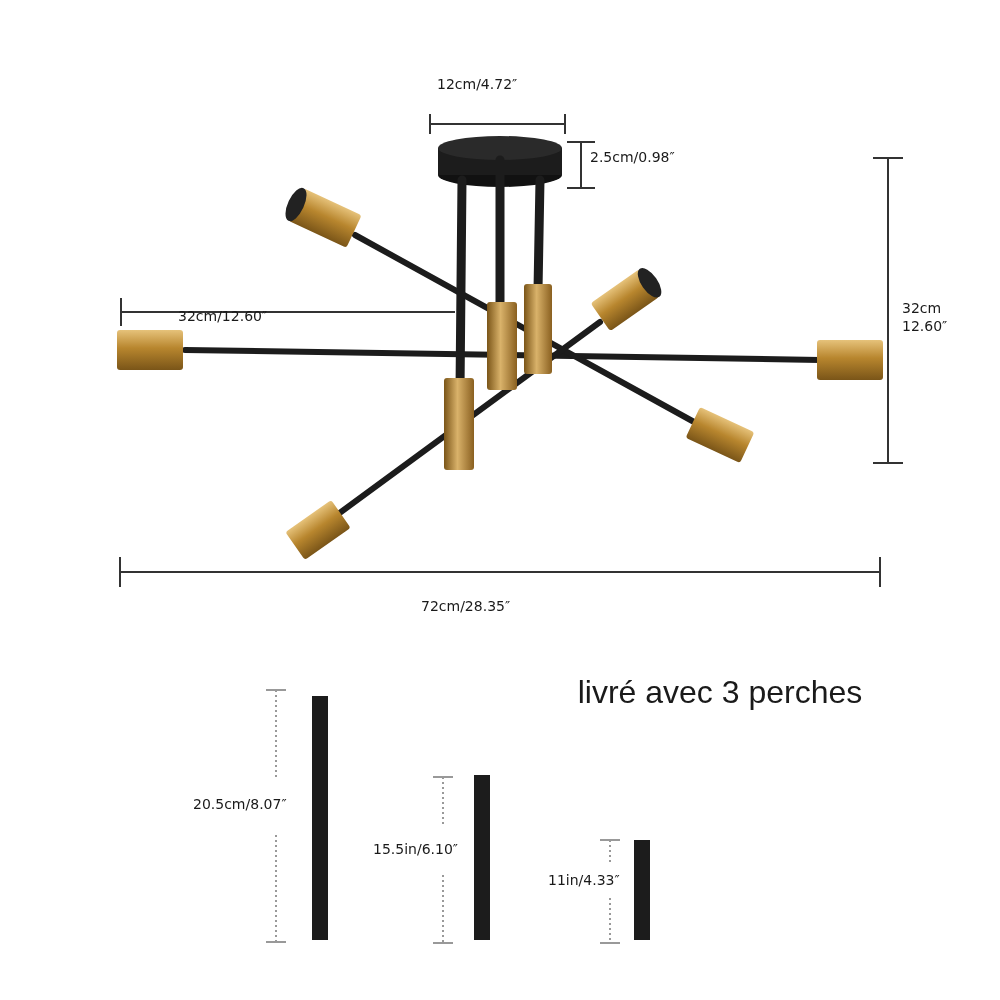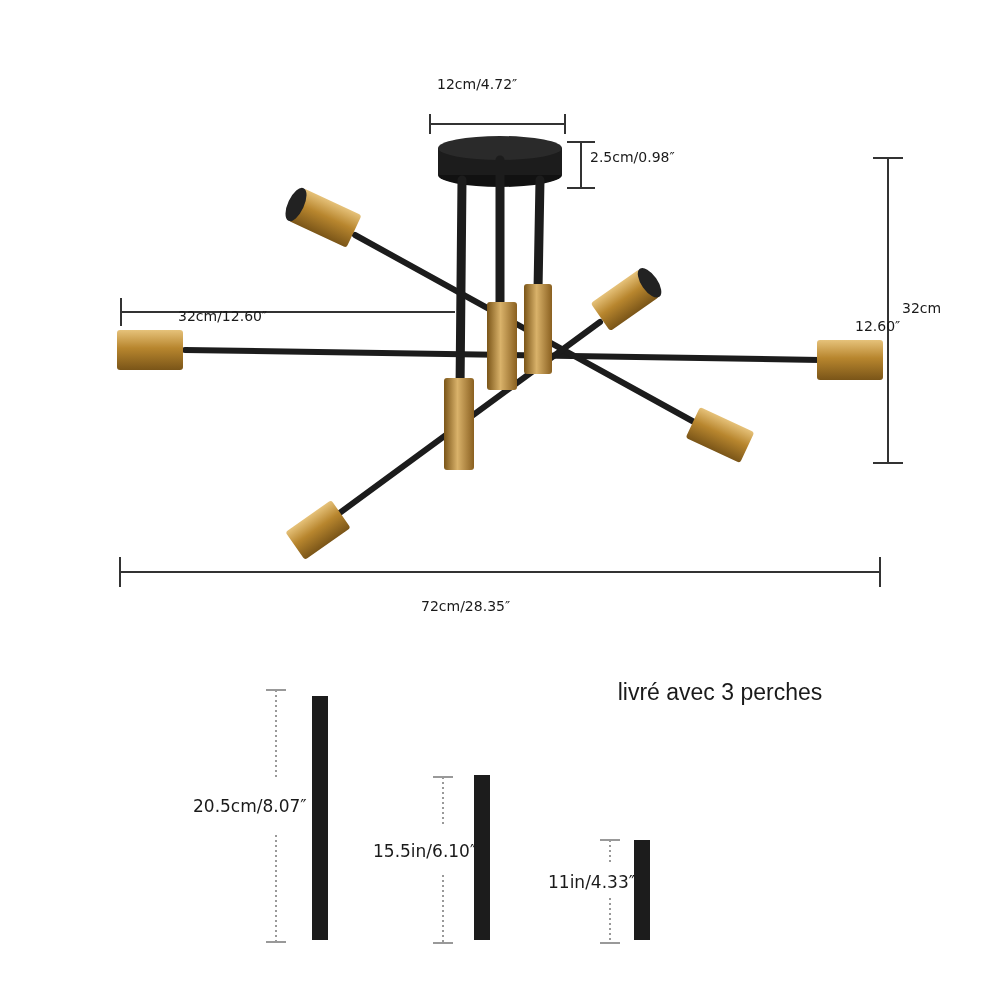--- a/index.html
+++ b/index.html
@@ -1,20 +1,20 @@
 <!DOCTYPE html>
 <html><head>
 <meta charset="utf-8">
 <style>
   html,body{margin:0;padding:0;background:#fff;}
   body{width:1000px;height:1000px;position:relative;overflow:hidden;font-family:"DejaVu Sans","Liberation Sans",sans-serif;color:#1a1a1a;}
   .lbl{position:absolute;white-space:nowrap;}
   .dim{font-size:14px;text-align:center;}
-  .small{font-size:17px;}
-  .fr{font-family:"Liberation Sans",sans-serif;font-size:23px;text-align:center;position:absolute;left:470px;top:677px;width:500px;line-height:30px;}
+  .small{font-size:14px;}
+  .fr{font-family:"Liberation Sans",sans-serif;font-size:32px;text-align:center;position:absolute;left:470px;top:677px;width:500px;line-height:30px;}
   svg{position:absolute;left:0;top:0;}
 </style>
 </head>
 <body>
 
 <svg width="1000" height="1000">
   <defs>
     <linearGradient id="gold" x1="0" y1="0" x2="0" y2="1">
       <stop offset="0" stop-color="#e6c27a"></stop>
       <stop offset="0.45" stop-color="#b8862e"></stop>
@@ -99,21 +99,21 @@
     <rect x="312" y="696" width="16" height="244" fill="#1c1c1c"></rect>
     <rect x="474" y="775" width="16" height="165" fill="#1c1c1c"></rect>
     <rect x="634" y="840" width="16" height="100" fill="#1c1c1c"></rect>
   </g>
 </svg>
 
 <div class="lbl dim" style="left:437px;top:76px;">12cm/4.72″</div>
 <div class="lbl dim" style="left:590px;top:141px;margin-top:8px;">2.5cm/0.98″</div>
 <div class="lbl dim" style="left:178px;top:272px;margin-top:36px;">32cm/12.60″</div>
 <div class="lbl dim" style="left:902px;top:287px;margin-top:13px;">32cm</div>
-<div class="lbl dim" style="left:855px;top:318px;">12.60″</div>
+<div class="lbl dim" style="left:902px;top:318px;">12.60″</div>
 <div class="lbl dim" style="left:421px;top:598px;">72cm/28.35″</div>
 
 <div class="lbl small" style="left:193px;top:796px;">20.5cm/8.07″</div>
 <div class="lbl small" style="left:373px;top:841px;">15.5in/6.10″</div>
 <div class="lbl small" style="left:548px;top:872px;">11in/4.33″</div>
 
 <div class="fr">
   <div>livré avec 3 perches</div>
 </div>
 

